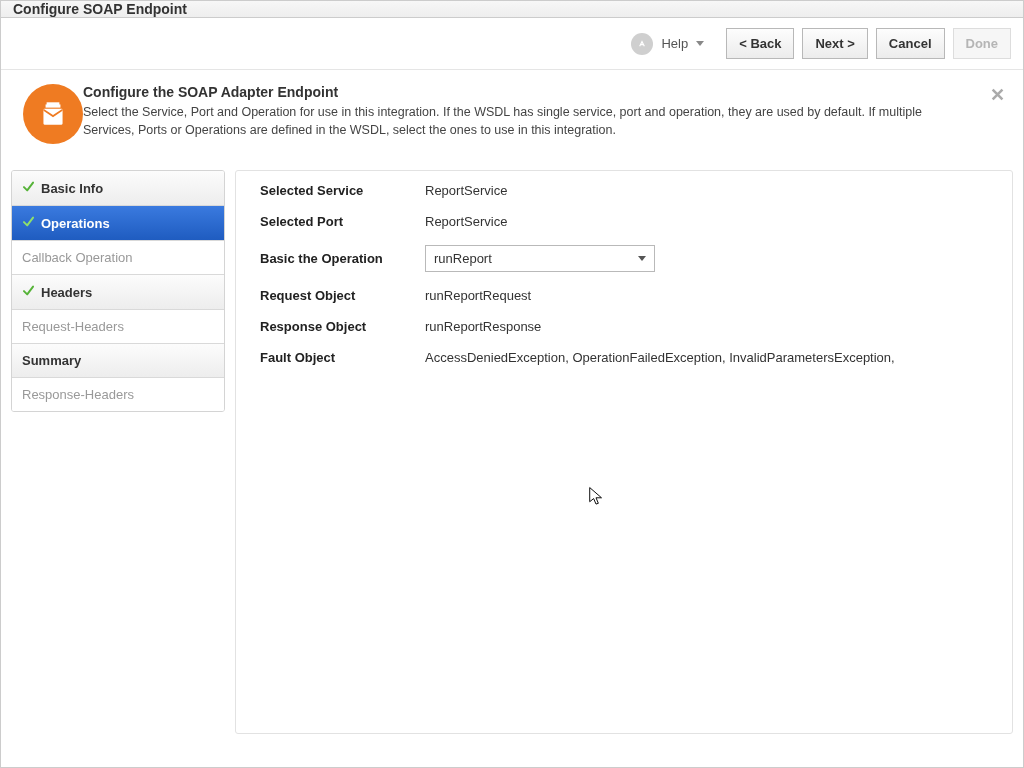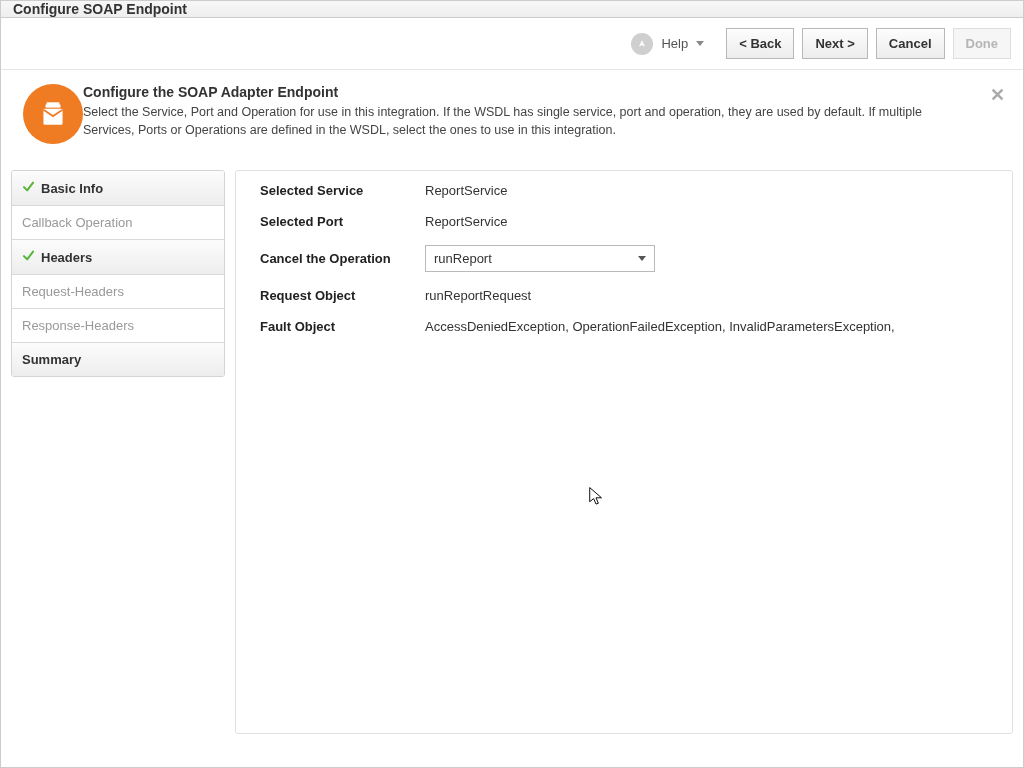--- a/index.html
+++ b/index.html
@@ -165,60 +165,70 @@
 </div>
 
 <div class="main">
   <div class="sidebar">
     <div class="sidebar-item bold-label">
       <span class="check-icon"><svg viewBox="0 0 20 20">
             <path d="M3 11 L8 16 L17 4"></path>
           </svg></span>
       <span>Basic Info</span>
     </div>
+    <div class="sidebar-item active">
+      <span class="check-icon"><svg viewBox="0 0 20 20">
+            <path d="M3 11 L8 16 L17 4"></path>
+          </svg></span>
+      <span>Operations</span>
+    </div>
     <div class="sidebar-item muted">
       <span>Callback Operation</span>
     </div>
     <div class="sidebar-item bold-label">
       <span class="check-icon"><svg viewBox="0 0 20 20">
             <path d="M3 11 L8 16 L17 4"></path>
           </svg></span>
       <span>Headers</span>
     </div>
     <div class="sidebar-item muted">
       <span>Request-Headers</span>
     </div>
+    <div class="sidebar-item bold-label">
+      <span>Summary</span>
+    </div>
     <div class="sidebar-item muted">
       <span>Response-Headers</span>
     </div>
-    <div class="sidebar-item bold-label">
-      <span>Summary</span>
-    </div>
   </div>
 
   <div class="content">
     <div class="field-row">
       <div class="field-label">Selected Service</div>
       <div class="field-value">ReportService</div>
     </div>
     <div class="field-row">
       <div class="field-label">Selected Port</div>
       <div class="field-value">ReportService</div>
     </div>
     <div class="field-row">
-      <div class="field-label">Cancel the Operation</div>
+      <div class="field-label">Basic the Operation</div>
       <div class="select">
         <span>runReport</span>
         <span class="caret-down"></span>
       </div>
     </div>
     <div class="field-row">
       <div class="field-label">Request Object</div>
       <div class="field-value">runReportRequest</div>
     </div>
+    <div class="field-row">
+      <div class="field-label">Response Object</div>
+      <div class="field-value">runReportResponse</div>
+    </div>
     <div class="field-row start">
       <div class="field-label">Fault Object</div>
       <div class="field-value">AccessDeniedException, OperationFailedException, InvalidParametersException,</div>
     </div>
   </div>
 </div>
 
 <div class="cursor">
   <svg viewBox="0 0 20 28">
       <path d="M2 2 L2 20 L7 16 L10 23 L13 22 L10 15 L17 15 Z" fill="#fff" stroke="#000" stroke-width="1.2"></path>

